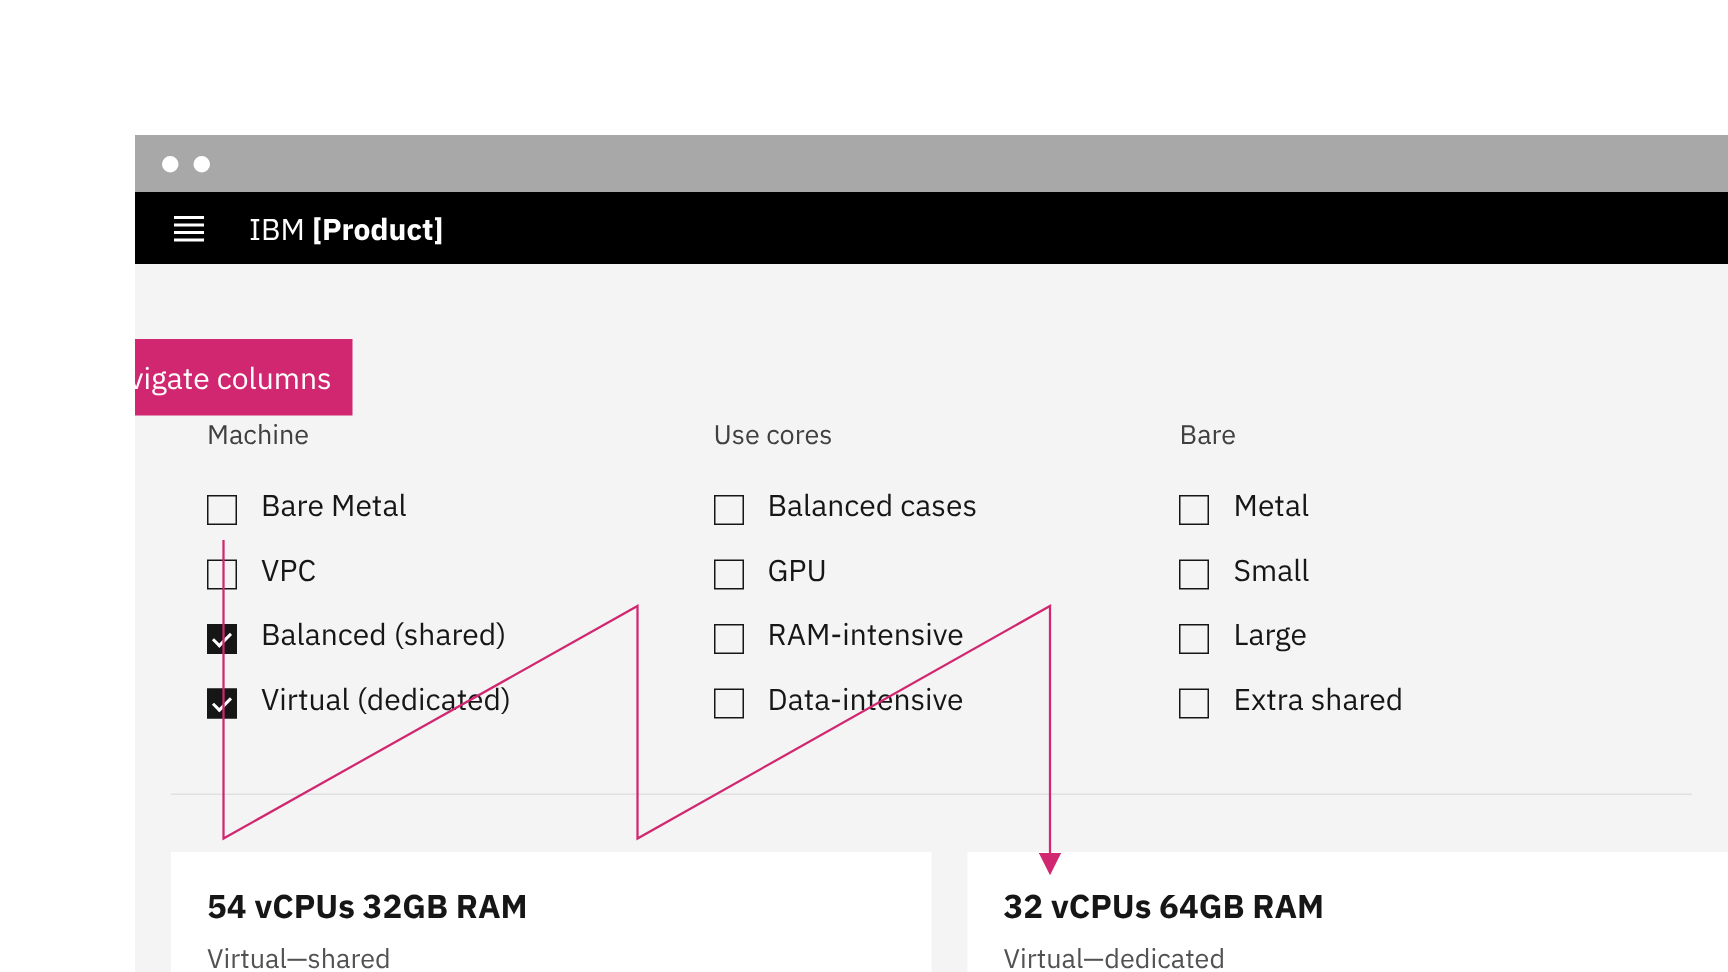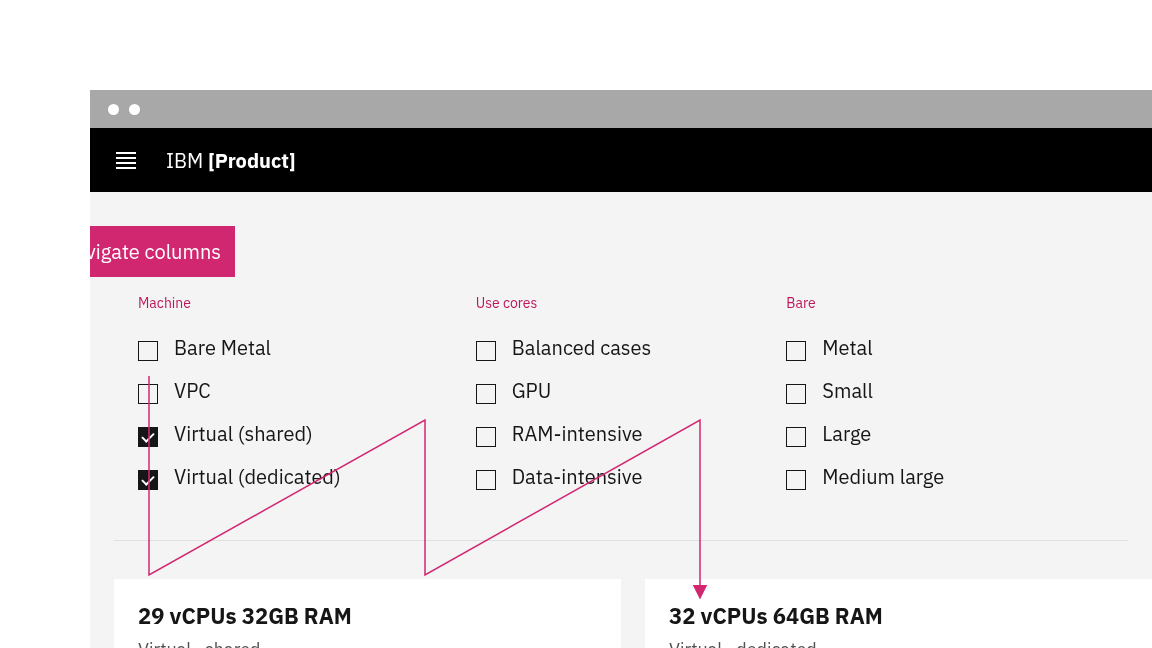--- a/index.html
+++ b/index.html
@@ -16,21 +16,21 @@
   .titlebar {
     height: 38px;
     background: #a8a8a8;
     display: flex;
     align-items: center;
     padding-left: 18px;
     gap: 10px;
   }
   .tb-dot { width: 11px; height: 11px; border-radius: 50%; background: #fff; }
   .header {
-    height: 64px;
+    height: 48px;
     background: #000;
     color: #fff;
     display: flex;
     align-items: center;
     padding-left: 26px;
     gap: 30px;
     font-size: 20px;
   }
   .menu-icon {
     display: inline-flex;
@@ -62,22 +62,22 @@
     z-index: 5;
   }
 
   .filters {
     display: flex;
     gap: 135px;
     padding-left: 48px;
     padding-top: 102px;
   }
   .filter-col .col-title {
-    color: #be185d;
-    font-size: 14px;
+    color: #404040;
+    font-size: 18px;
     font-weight: 400;
     margin-bottom: 14px;
   }
   .opt-list { list-style: none; }
   .opt-list li {
     display: flex;
     align-items: flex-end;
     gap: 16px;
     padding: 8px 0;
     font-size: 20px;
@@ -181,21 +181,21 @@
           <li>
               <span class="chk"></span>
               <span>Bare Metal</span>
             </li>
           <li>
               <span class="chk"></span>
               <span>VPC</span>
             </li>
           <li>
               <span class="chk checked"></span>
-              <span>Virtual (shared)</span>
+              <span>Balanced (shared)</span>
             </li>
           <li>
               <span class="chk checked"></span>
               <span>Virtual (dedicated)</span>
             </li>
         </ul>
       </div>
       <div class="filter-col">
         <div class="col-title">Use cores</div>
         <ul class="opt-list">
@@ -227,31 +227,31 @@
           <li>
               <span class="chk"></span>
               <span>Small</span>
             </li>
           <li>
               <span class="chk"></span>
               <span>Large</span>
             </li>
           <li>
               <span class="chk"></span>
-              <span>Medium large</span>
+              <span>Extra shared</span>
             </li>
         </ul>
       </div>
     </div>
 
     <div class="divider"></div>
 
     <div class="cards">
       <div class="card">
-        <div class="card-title">29 vCPUs 32GB RAM</div>
+        <div class="card-title">54 vCPUs 32GB RAM</div>
         <div class="card-sub">Virtual—shared</div>
       </div>
       <div class="card">
         <div class="card-title">32 vCPUs 64GB RAM</div>
         <div class="card-sub">Virtual—dedicated</div>
       </div>
     </div>
 
   </div>
 </div>

